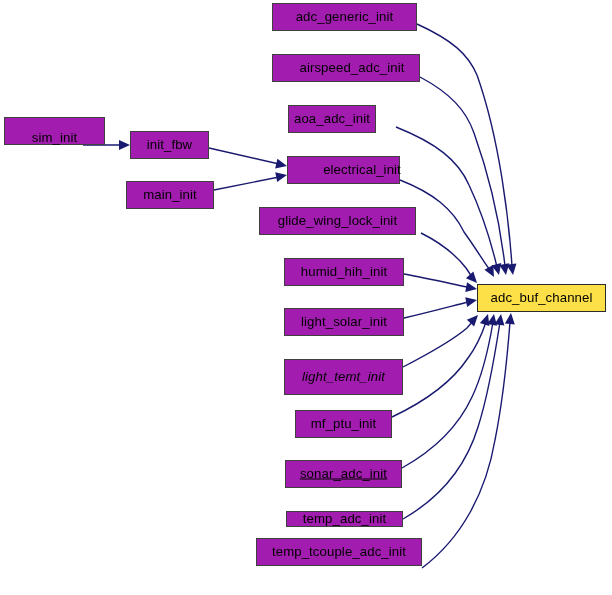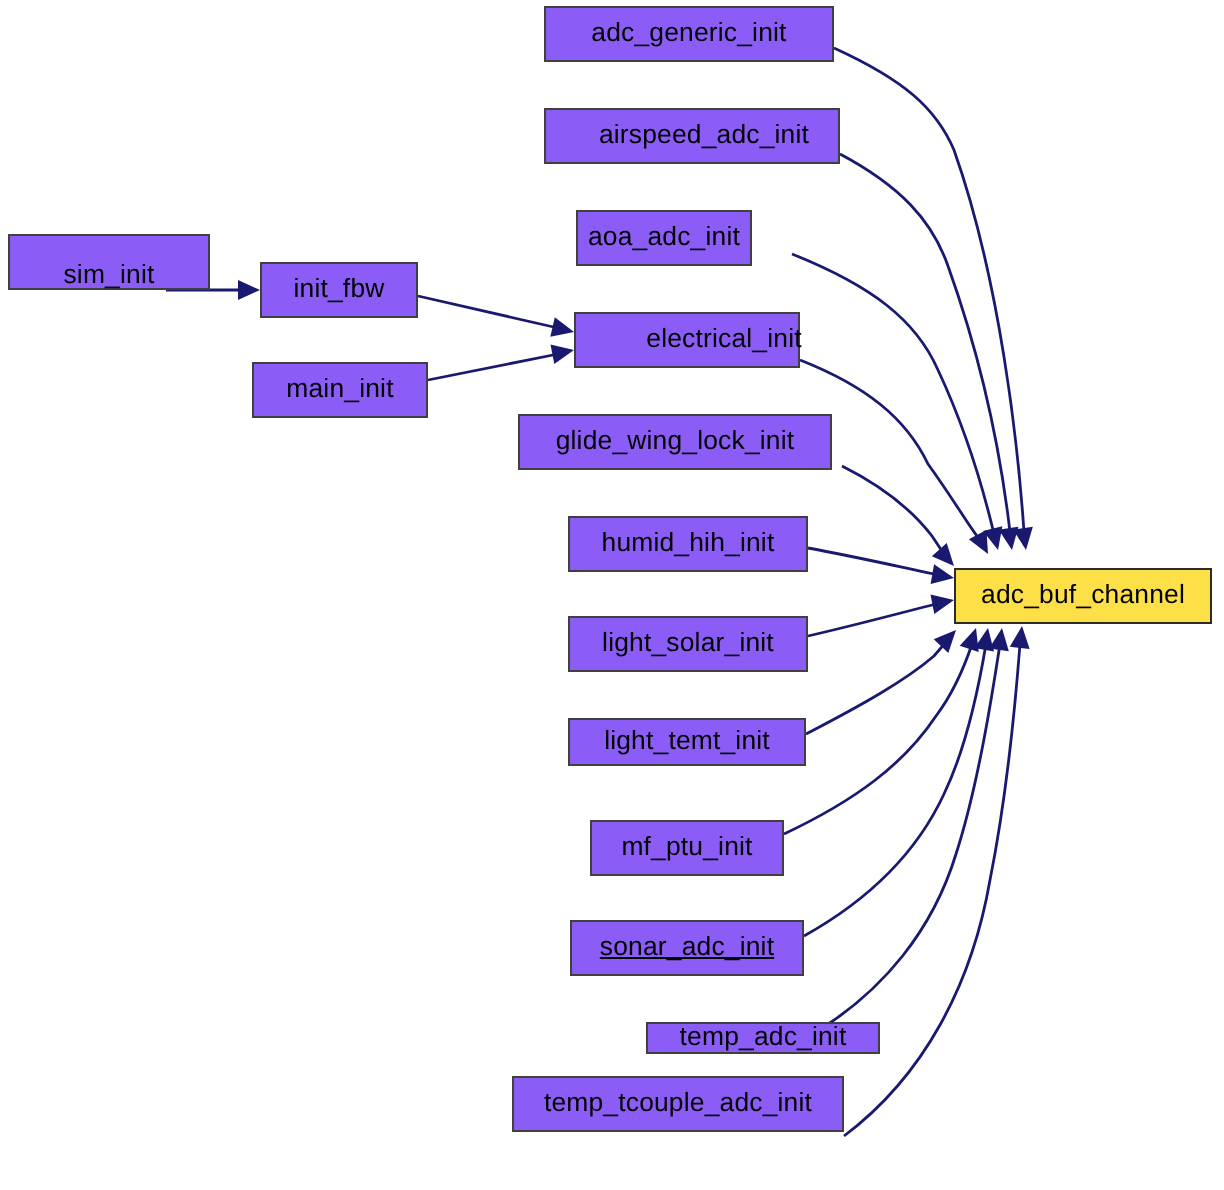--- a/index.html
+++ b/index.html
@@ -22,21 +22,21 @@
     left: 0;
     top: 0;
     width: 612px;
     height: 595px;
     pointer-events: none;
   }
   .node {
     position: absolute;
     box-sizing: border-box;
     border: 1px solid #404040;
-    background: #8b5cf6;
+    background: #a21caf;
     color: #000000;
     font-size: 13.2px;
     line-height: 1;
     display: flex;
     align-items: center;
     justify-content: center;
     white-space: nowrap;
     letter-spacing: 0.1px;
     z-index: 2;
   }
@@ -141,30 +141,30 @@
       </div>
       <div class="node" style="left: 259px; top: 207px; width: 157px; height: 28px;">
         <span class="node-label">glide_wing_lock_init</span>
       </div>
       <div class="node" style="left: 284px; top: 258px; width: 120px; height: 28px;">
         <span class="node-label">humid_hih_init</span>
       </div>
       <div class="node" style="left: 284px; top: 308px; width: 120px; height: 28px;">
         <span class="node-label">light_solar_init</span>
       </div>
-      <div class="node" style="left: 284px; top: 359px; width: 119px; height: 24px;">
+      <div class="node" style="left: 284px; top: 359px; width: 119px; height: 36px; font-style: italic;">
         <span class="node-label">light_temt_init</span>
       </div>
       <div class="node" style="left: 295px; top: 410px; width: 97px; height: 28px;">
         <span class="node-label">mf_ptu_init</span>
       </div>
       <div class="node" style="left: 285px; top: 460px; width: 117px; height: 28px; text-decoration: underline;">
         <span class="node-label">sonar_adc_init</span>
       </div>
-      <div class="node" style="left: 286px; top: 511px; width: 117px; height: 16px; margin-left: 37px;">
+      <div class="node" style="left: 286px; top: 511px; width: 117px; height: 16px;">
         <span class="node-label">temp_adc_init</span>
       </div>
       <div class="node" style="left: 256px; top: 538px; width: 166px; height: 28px;">
         <span class="node-label">temp_tcouple_adc_init</span>
       </div>
       <div class="node highlight" style="left: 477px; top: 284px; width: 129px; height: 28px;">
         <span class="node-label">adc_buf_channel</span>
       </div>
     </div>
 

